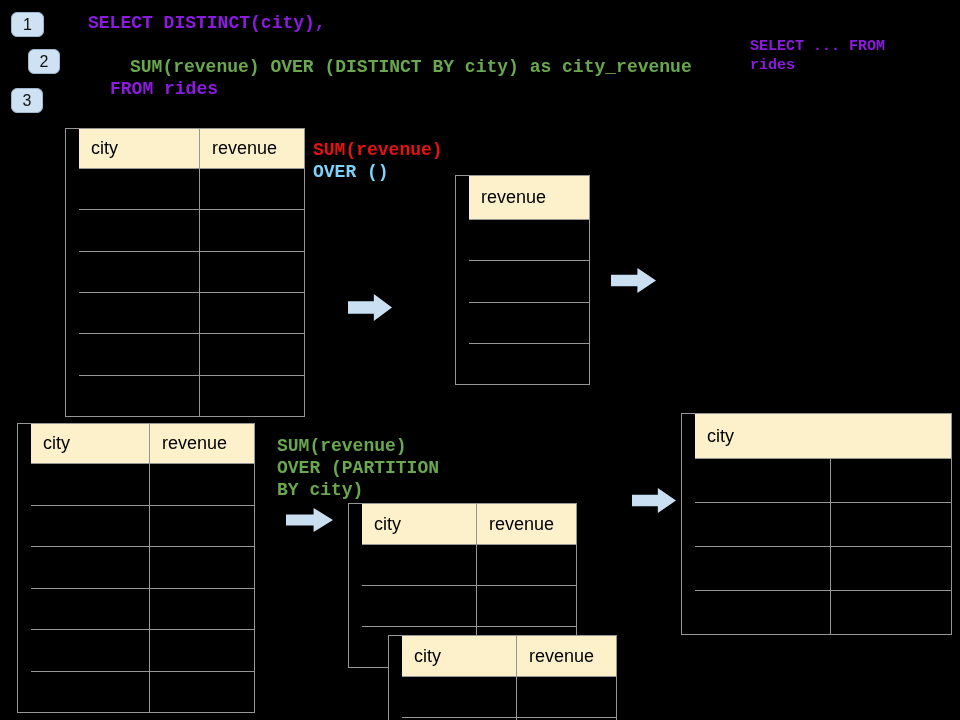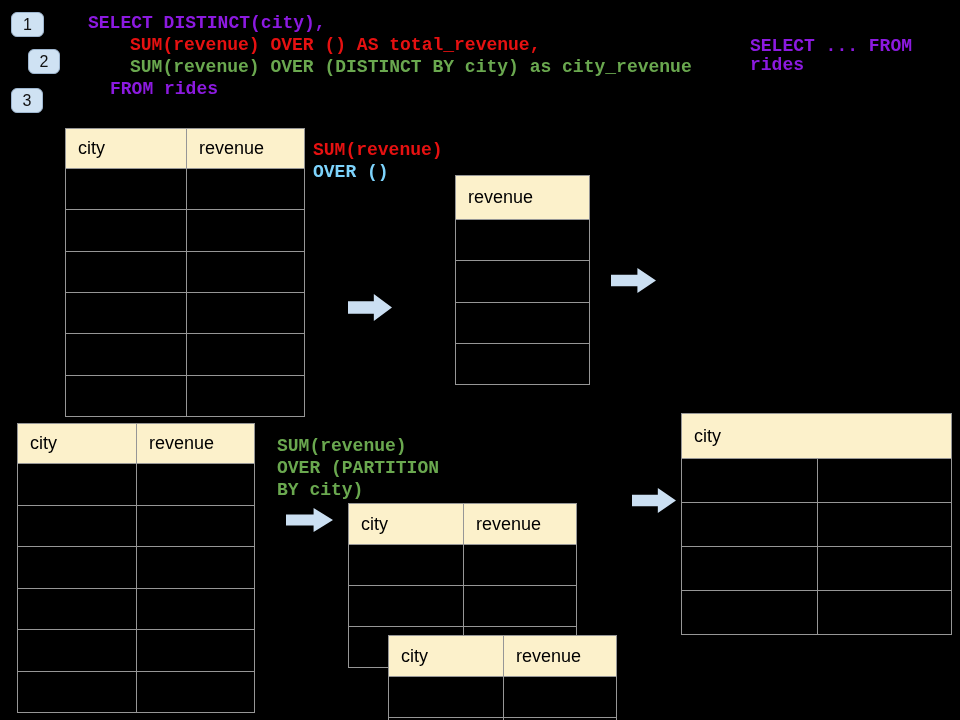--- a/index.html
+++ b/index.html
@@ -6,32 +6,32 @@
   .canvas{
     position:relative;width:960px;height:720px;background:#000;
     overflow:hidden;font-family:"Liberation Sans",sans-serif;
   }
   
   .code{
     position:absolute;white-space:pre;
     font-family:"Liberation Mono","DejaVu Sans Mono",monospace;
     font-weight:bold;font-size:18px;line-height:22px;
   }
-  .code.small{font-size:18px;line-height:19px;}
+  .code.small{font-size:15px;line-height:19px;}
   
   .badge{
     position:absolute;width:32px;height:25px;border-radius:6px;
     background:#CFE2F3;border:1px solid #9EB6CF;box-sizing:border-box;
     display:flex;align-items:center;justify-content:center;
     color:#111;font-size:16px;font-family:"Liberation Sans",sans-serif;
   }
   
   .tbl{
     position:absolute;background:#000;border:1px solid #969696;
-    box-sizing:border-box;display:flex;flex-direction:column;
+    box-sizing:border-box;display:flex;flex-direction:column;padding-left:13px;
   }
   .hdr{display:flex;background:#FCF1CB;border-bottom:1px solid #969696;flex:0 0 auto;}
   .hc{
     box-sizing:border-box;display:flex;align-items:center;padding-left:12px;
     color:#000;font-size:18px;border-right:1px solid #969696;overflow:hidden;
   }
   .hc:last-child{border-right:none;flex:1;}
   .row{display:flex;flex:1;border-bottom:1px solid #969696;}
   .row:last-child{border-bottom:none;}
   .cell{box-sizing:border-box;border-right:1px solid #969696;}
@@ -49,21 +49,20 @@
     <span>1</span>
   </div>
   <div class="badge" style="left:28px;top:49px;">
     <span>2</span>
   </div>
   <div class="badge" style="left:11px;top:88px;">
     <span>3</span>
   </div>
 
   <div class="code" style="left: 88px; top: 12px; color: rgb(140, 26, 224);">SELECT DISTINCT(city),</div>
-  <div class="code" style="left: 130px; top: 34px; color: rgb(230, 17, 17);">SUM(revenue) OVER () AS total_revenue,</div>
   <div class="code" style="left: 130px; top: 56px; color: rgb(106, 168, 79);">SUM(revenue) OVER (DISTINCT BY city) as city_revenue</div>
   <div class="code" style="left: 110px; top: 78px; color: rgb(140, 26, 224);">FROM rides</div>
 
   <div class="code small" style="left: 750px; top: 37px; color: rgb(140, 26, 224);">SELECT ... FROM</div>
   <div class="code small" style="left: 750px; top: 56px; color: rgb(140, 26, 224);">rides</div>
 
   <div class="code" style="left: 313px; top: 139px; color: rgb(230, 17, 17);">SUM(revenue)</div>
   <div class="code" style="left: 313px; top: 161px; color: #7dd3fc;">OVER ()</div>
 
   <div class="code" style="left: 277px; top: 435px; color: rgb(106, 168, 79);">SUM(revenue)</div>

